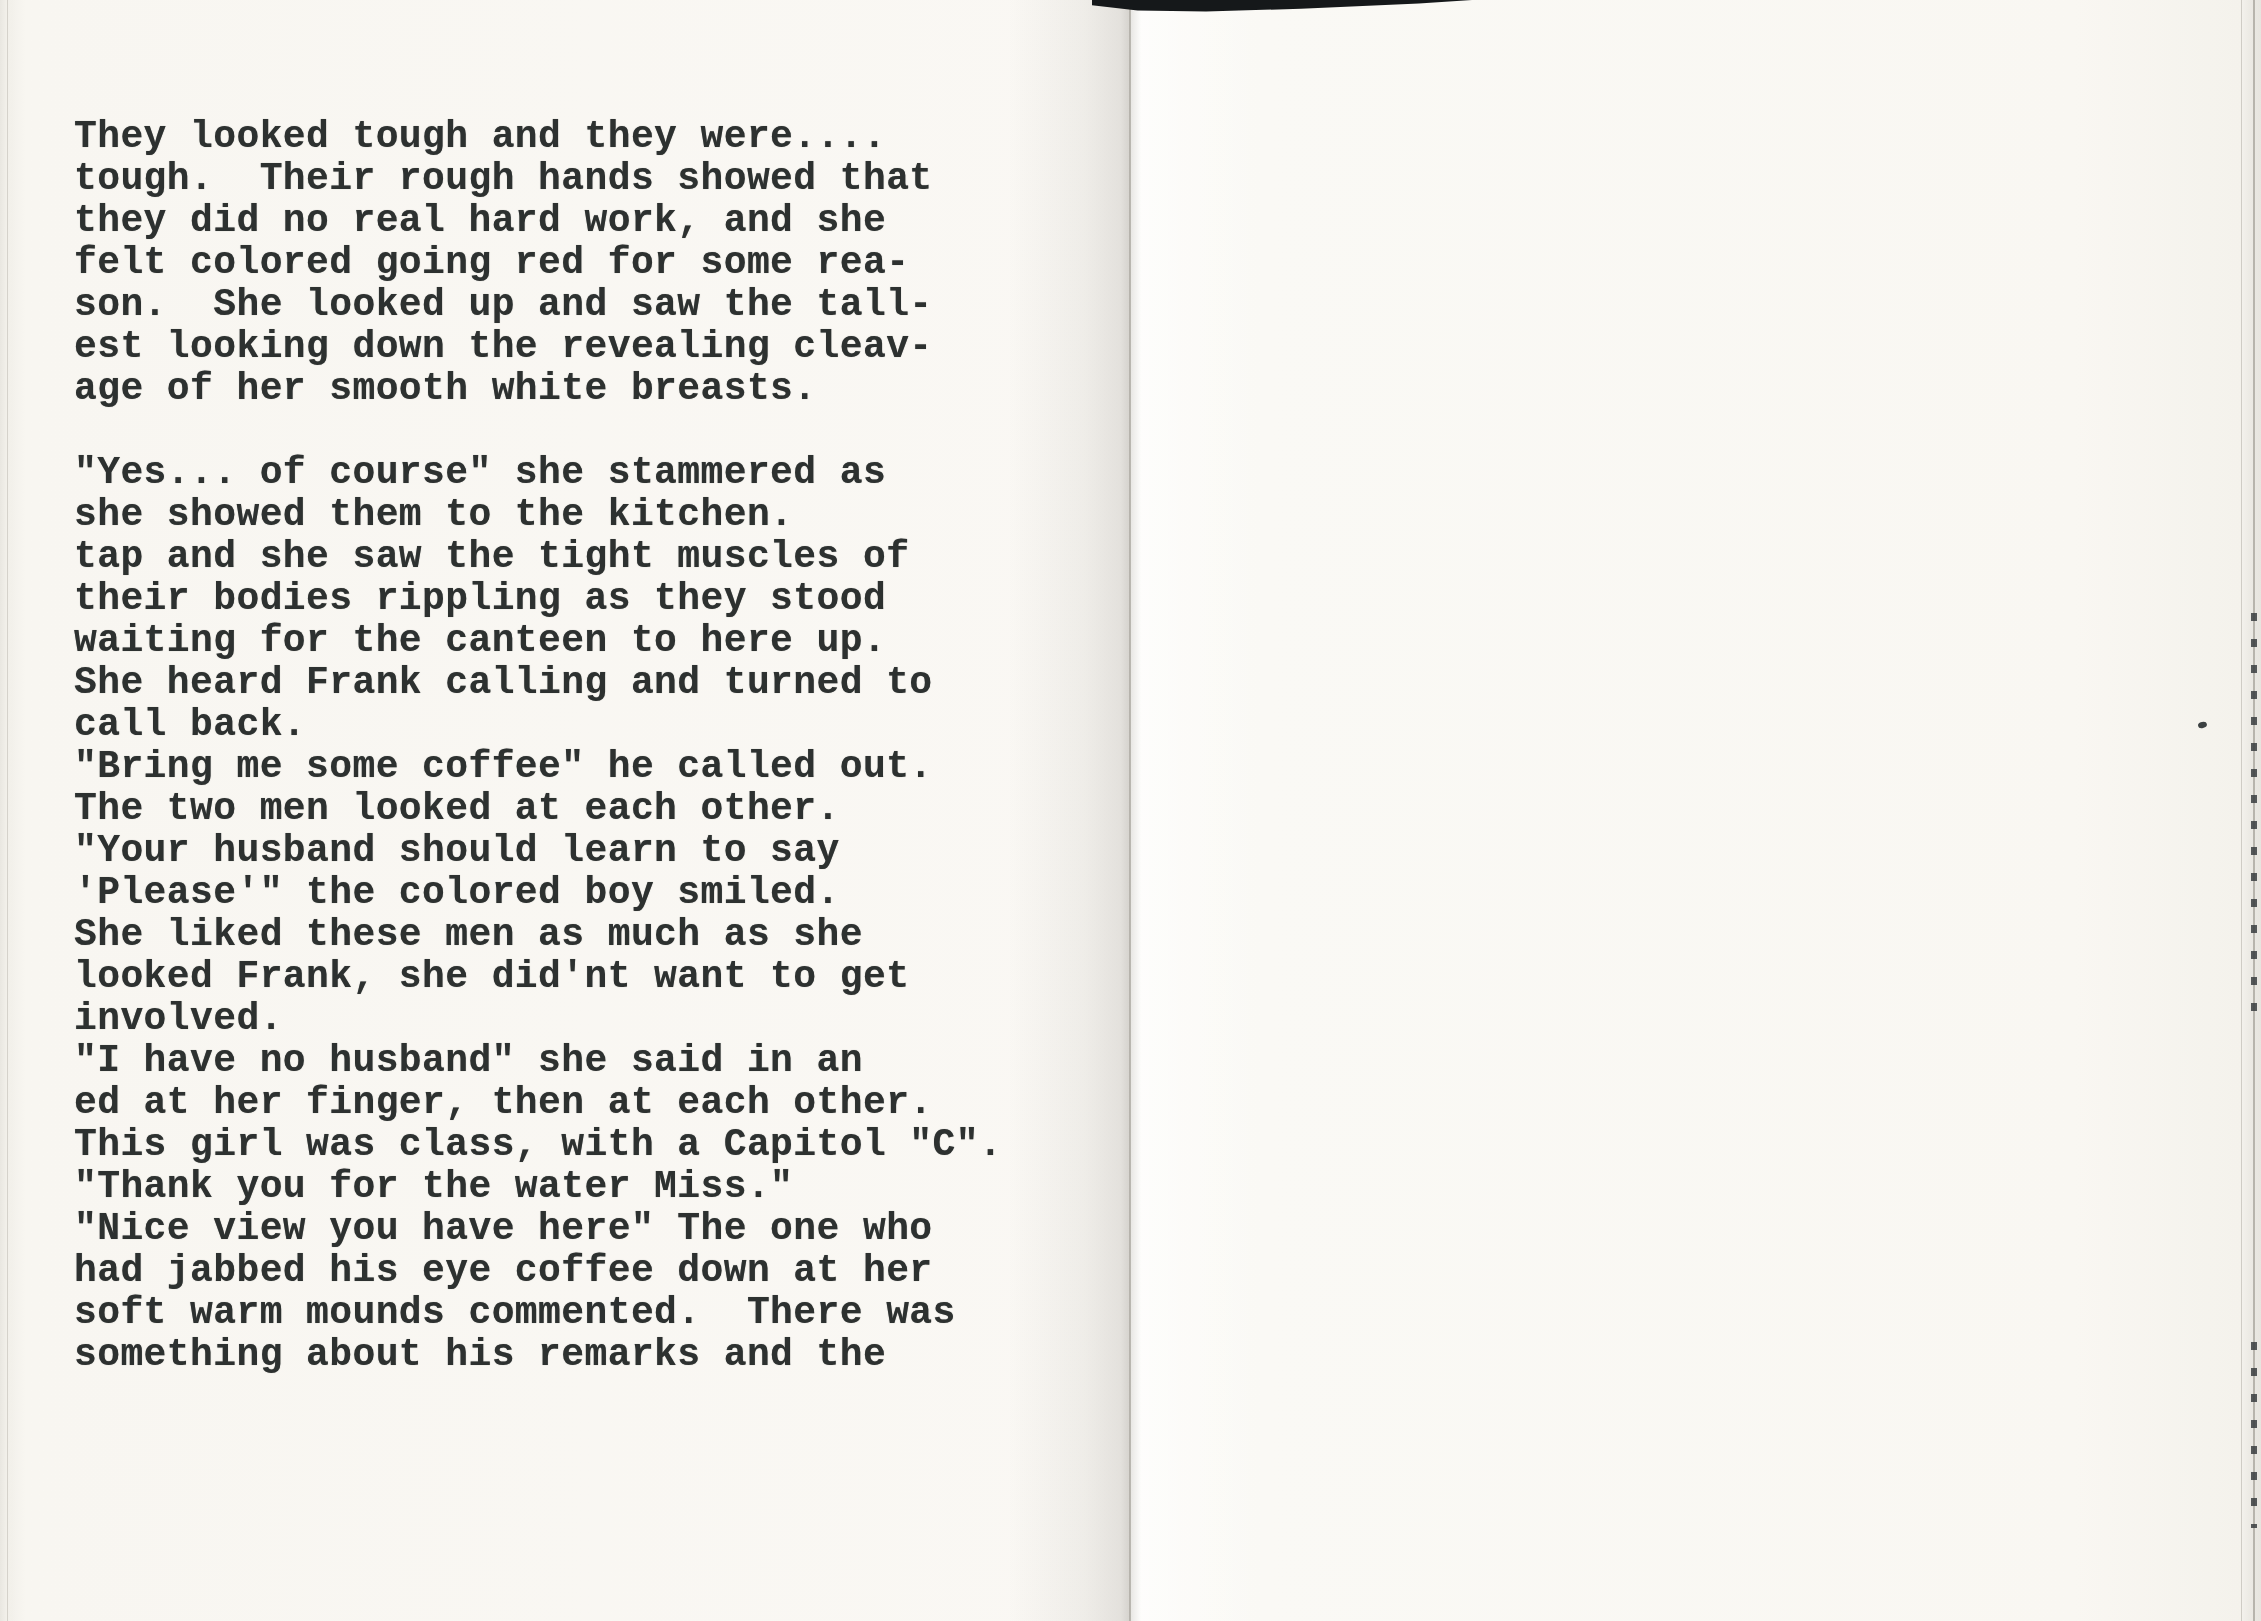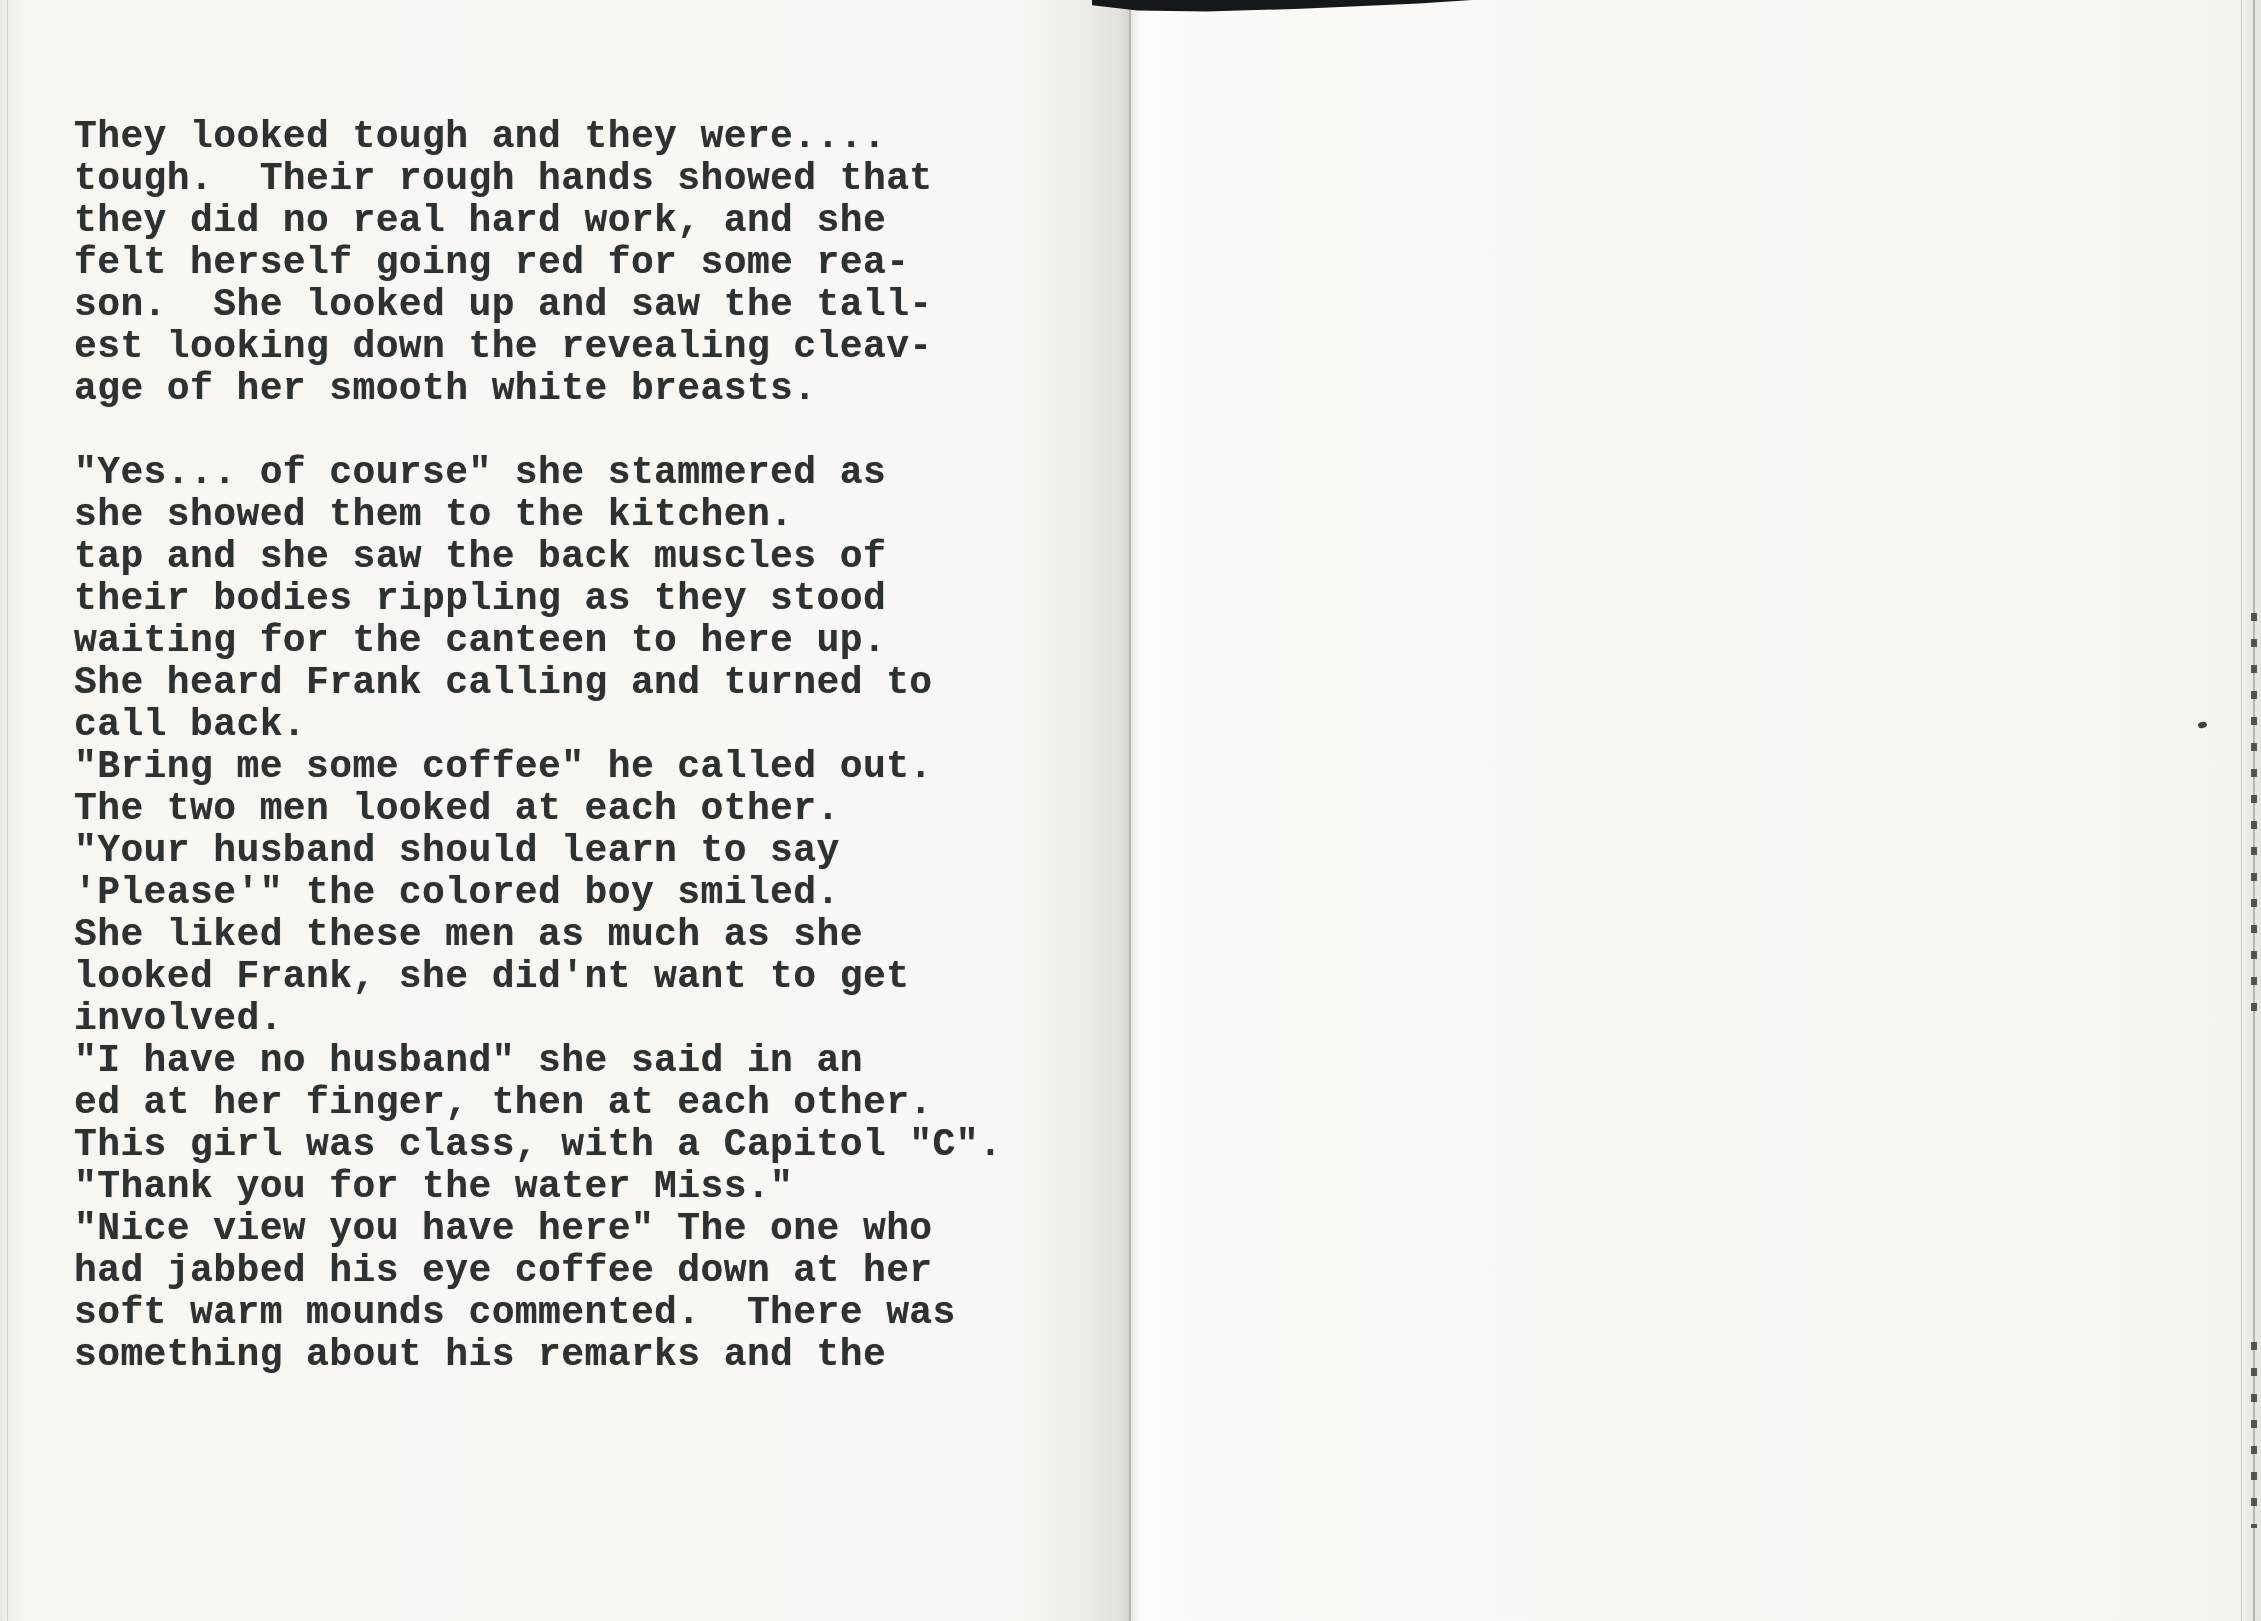--- a/index.html
+++ b/index.html
@@ -97,28 +97,28 @@
 </head>
 <body>
 
 <div class="spread">
 
   <div class="page left">
     <div class="text-block left-block">
         <div class="tline">They looked tough and they were....</div>
         <div class="tline">tough.  Their rough hands showed that</div>
         <div class="tline">they did no real hard work, and she</div>
-        <div class="tline">felt herself going red for some rea-</div>
+        <div class="tline">felt colored going red for some rea-</div>
         <div class="tline">son.  She looked up and saw the tall-</div>
         <div class="tline">est looking down the revealing cleav-</div>
         <div class="tline">age of her smooth white breasts.</div>
         <div class="tline"> </div>
         <div class="tline">"Yes... of course" she stammered as</div>
         <div class="tline">she showed them to the kitchen.</div>
-        <div class="tline">tap and she saw the back muscles of</div>
+        <div class="tline">tap and she saw the tight muscles of</div>
         <div class="tline">their bodies rippling as they stood</div>
         <div class="tline">waiting for the canteen to here up.</div>
         <div class="tline">She heard Frank calling and turned to</div>
         <div class="tline">call back.</div>
         <div class="tline">"Bring me some coffee" he called out.</div>
         <div class="tline">The two men looked at each other.</div>
         <div class="tline">"Your husband should learn to say</div>
         <div class="tline">'Please'" the colored boy smiled.</div>
         <div class="tline">She liked these men as much as she</div>
         <div class="tline">looked Frank, she did'nt want to get</div>

